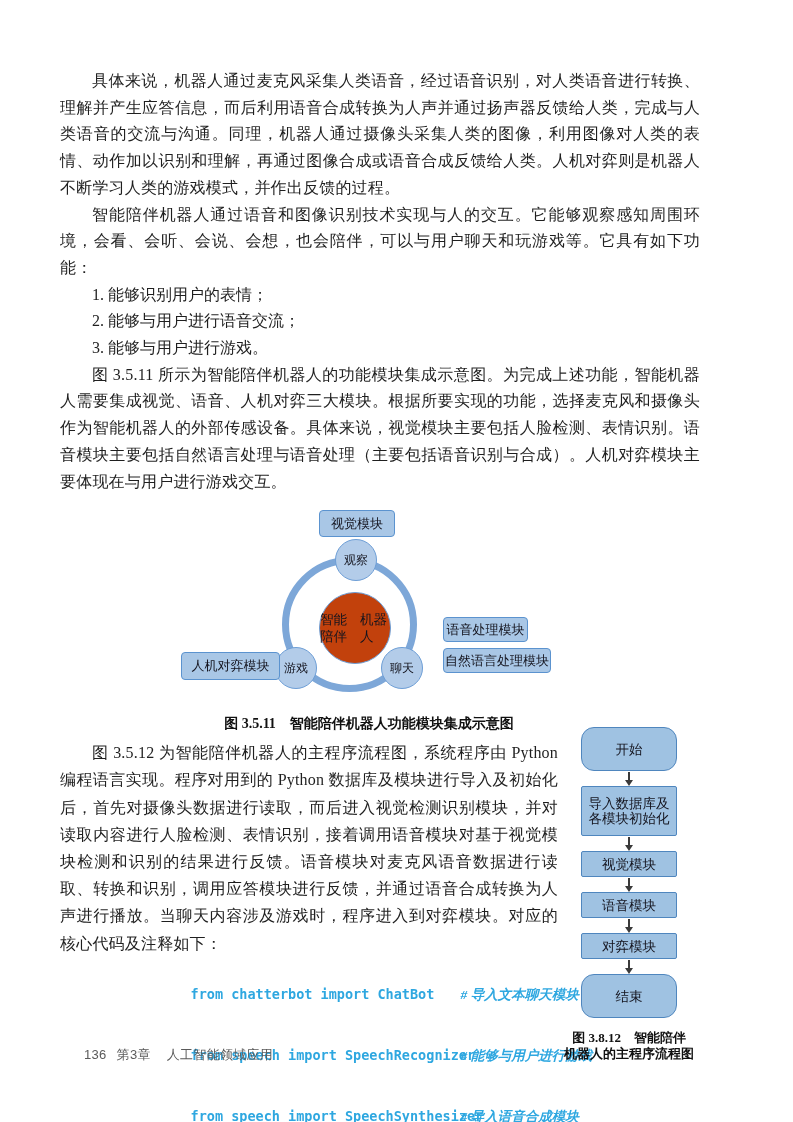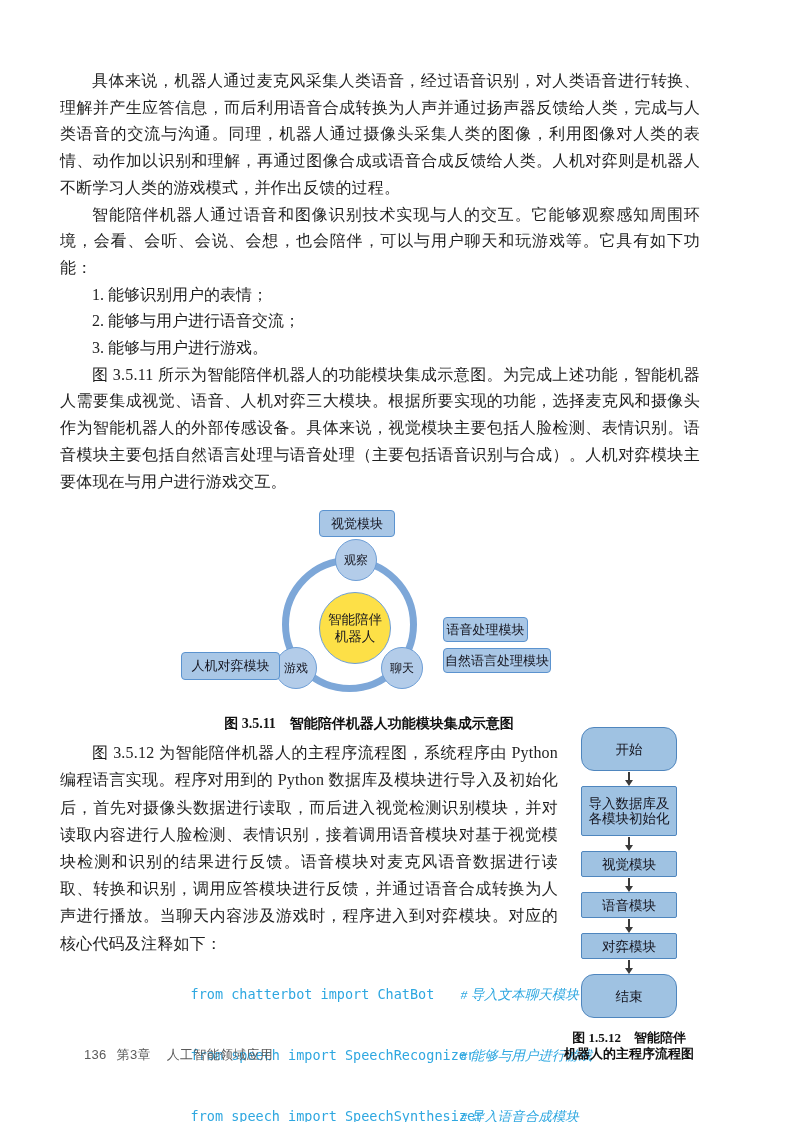--- a/index.html
+++ b/index.html
@@ -16,22 +16,22 @@
 
   
   .fig1 { position:relative; width:640px; height:232px; margin-top:8px; }
   .ring { position:absolute; left:222px; top:54px; width:135px; height:135px;
           border:7px solid #7da7d8; border-radius:50%; }
   .node-circle { position:absolute; width:42px; height:42px; border-radius:50%;
           background:#b3cce9; border:1.5px solid #6d9ed6;
           display:flex; align-items:center; justify-content:center;
           font-family:"Liberation Serif", serif; font-size:12px; color:#14141e; }
   .center-circle { position:absolute; left:259px; top:89px; width:72px; height:72px;
-          border-radius:50%; background:#fde047; border:1.5px solid #6d9ed6;
-          display:flex; flex-direction:column; align-items:center; justify-content:center;
+          border-radius:50%; background:#c2410c; border:1.5px solid #6d9ed6;
+          display:flex; flex-direction:row; align-items:center; justify-content:center;
           font-size:13.5px; line-height:17px; color:#14141e; }
   .fig1-box { position:absolute; background:#a9c7e6; border:1.5px solid #5b93cf;
           border-radius:4px; display:flex; align-items:center; justify-content:center;
           font-size:13px; color:#14141e; padding:0 6px; white-space:nowrap; }
   .fig1-caption { position:absolute; left:0; right:22px; top:212px; text-align:center;
           font-weight:bold; font-size:14px; color:#111; }
 
   
   .sec2 { display:flex; margin-top:4px; }
   .sec2-left { width:498px; }
@@ -47,21 +47,21 @@
   .fc-rect-2l { height:50px; border-radius:2px; }
   .fc-arrow { width:1.5px; height:8px; background:#3a3a3a; position:relative; margin:1px 0 6px 0; }
   .fc-arrow::after { content:""; position:absolute; top:100%; left:-3.6px;
           border:4px solid transparent; border-top:6px solid #3a3a3a; }
   .fc-caption { margin-top:12px; text-align:center; font-weight:bold; font-size:13px;
           line-height:16px; color:#111; white-space:nowrap; }
 
   
   .code-block { margin:7px 0 0 33px; }
   .code-line { font-family:"DejaVu Sans Mono", monospace; font-size:13.5px;
-          line-height:20px; color:#2ea7e0; white-space:pre; }
+          line-height:20px; color:#2ea7e0; white-space:pre;font-weight:bold; }
   .code-main { display:inline-block; width:270px; }
   .code-comment { font-style:italic; font-family:"Liberation Serif", serif; font-size:13.5px; }
 
   
   .footer { position:absolute; left:84px; top:1046px; font-family:"Liberation Sans", sans-serif;
           font-size:13px; color:#5a5a5a; letter-spacing:0.3px; }
   .footer span { margin-right:10px; }
   .footer .chap-title { margin-left:6px;font-family:Liberation Mono, monospace; }
 </style>
 </head>
@@ -126,21 +126,21 @@
         <div class="fc-arrow"></div>
         <div class="fc-node fc-rect">视觉模块</div>
         <div class="fc-arrow"></div>
         <div class="fc-node fc-rect">语音模块</div>
         <div class="fc-arrow"></div>
         <div class="fc-node fc-rect">对弈模块</div>
         <div class="fc-arrow"></div>
         <div class="fc-node fc-stadium">结束</div>
 
         <div class="fc-caption">
-          <div>图 1.5.12　智能陪伴</div>
+          <div>图 3.8.12　智能陪伴</div>
           <div>机器人的主程序流程图</div>
         </div>
       </div>
     </div>
 
   </div>
 
   <div class="footer">
     <span>136</span><span>第3章</span><span class="chap-title">人工智能领域应用</span>
   </div>

